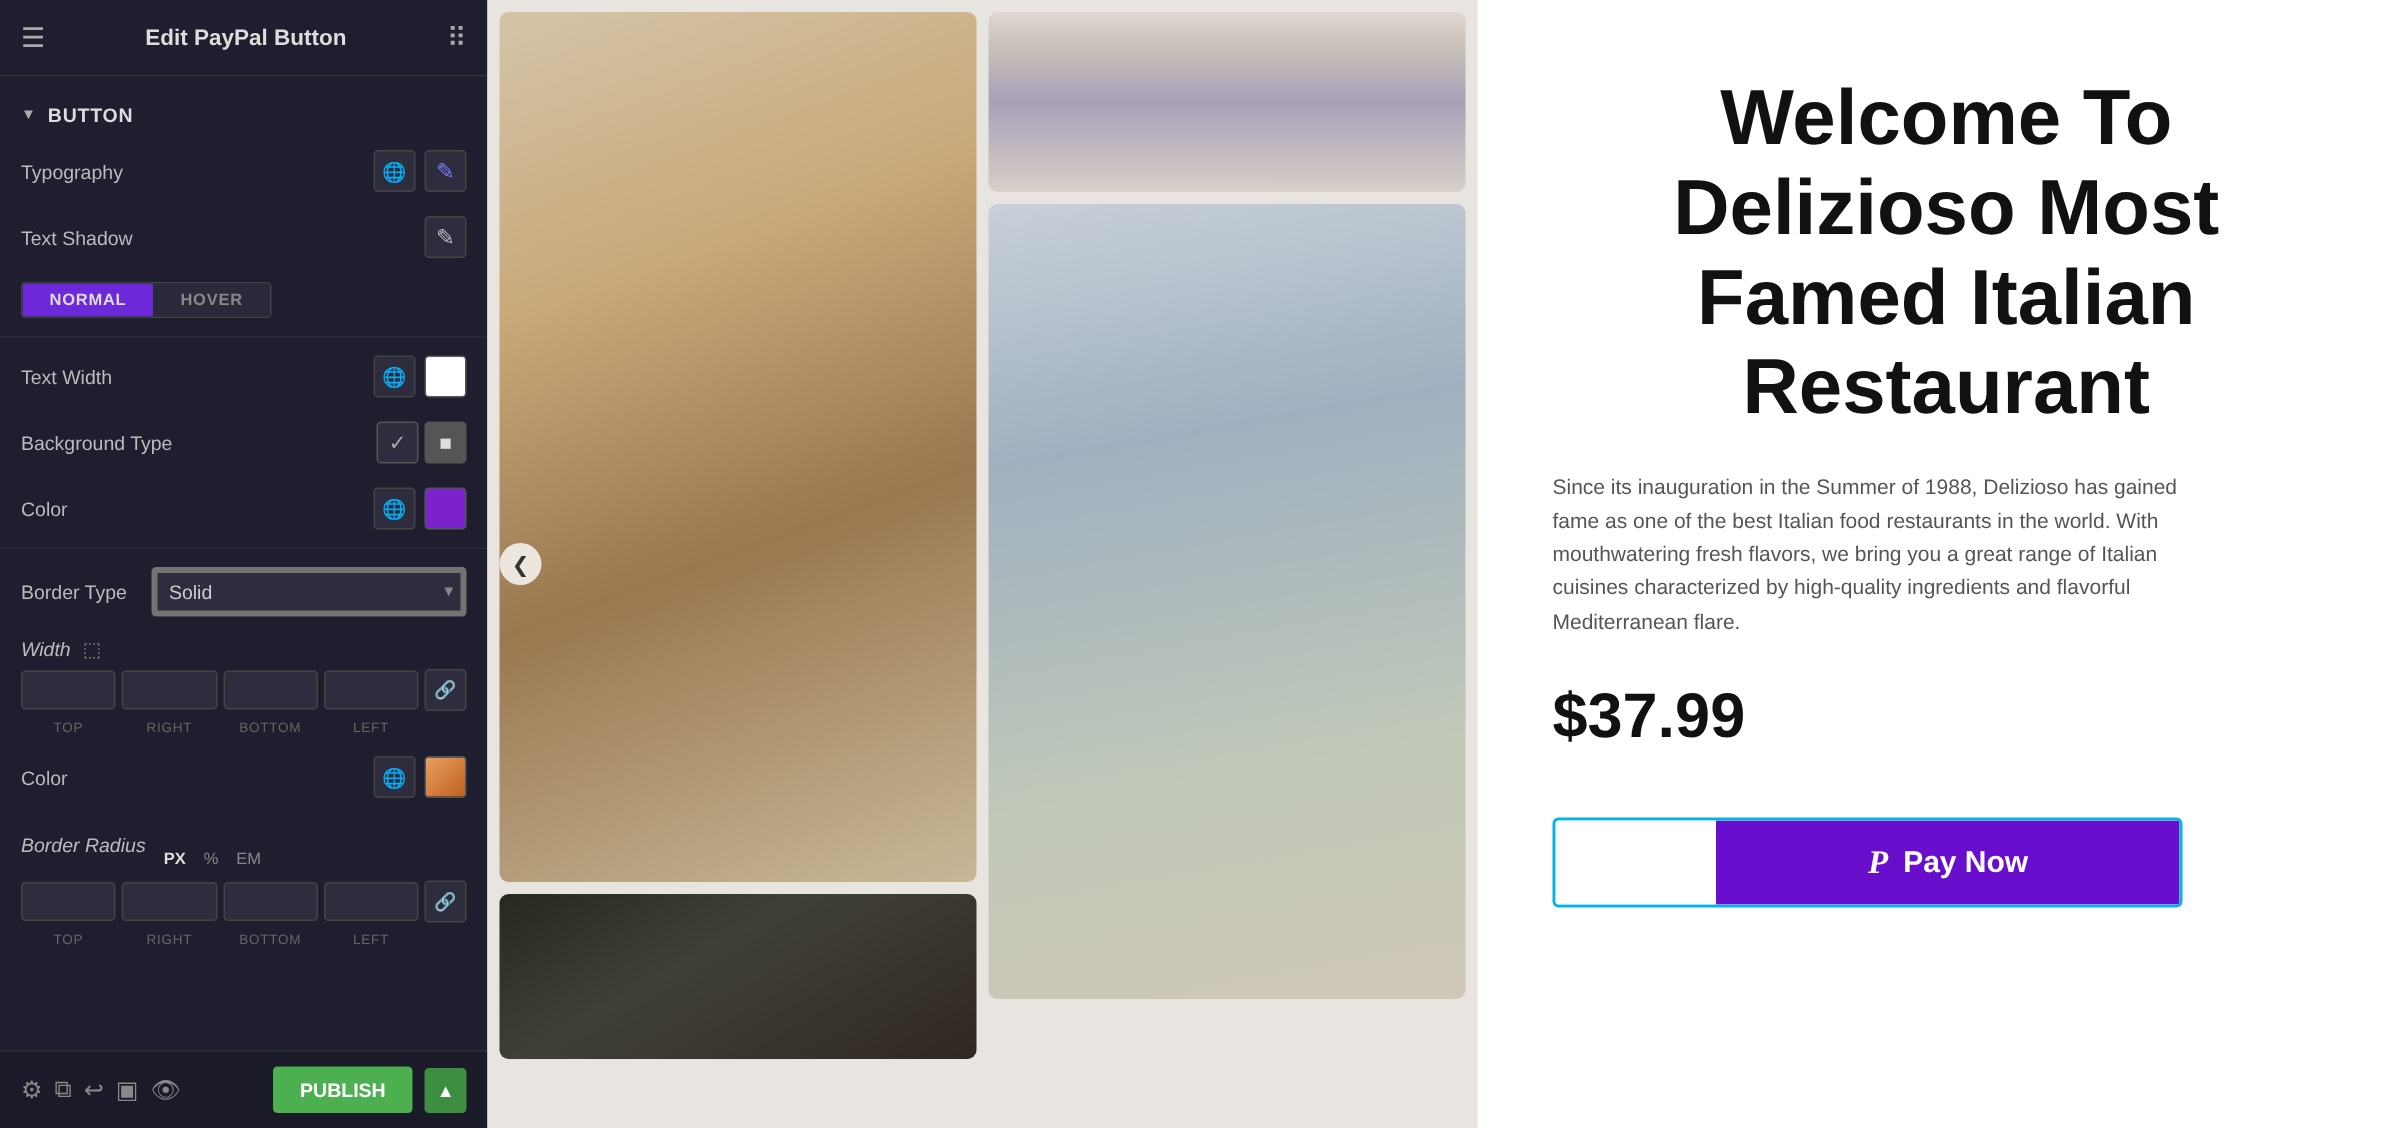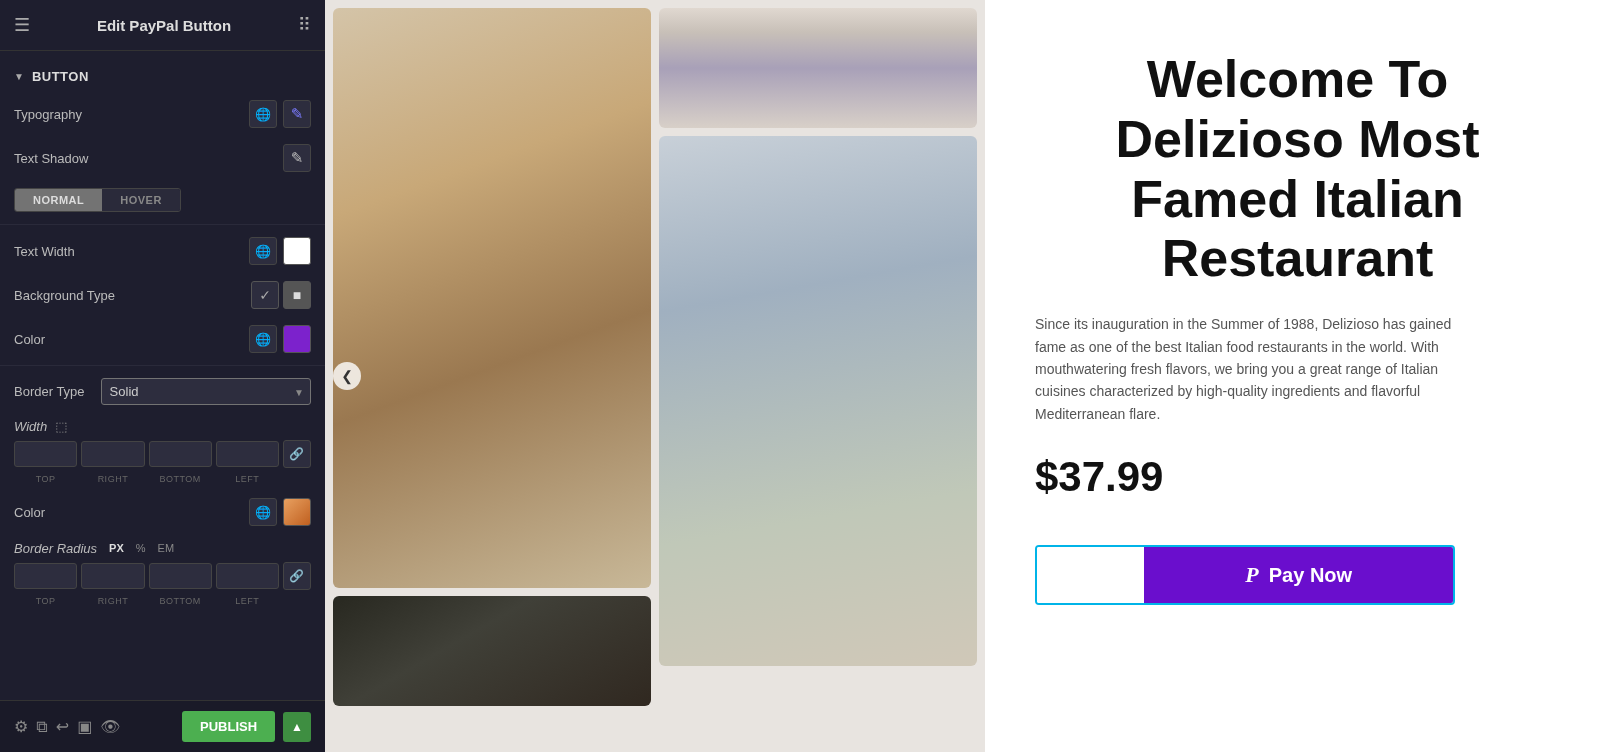--- a/index.html
+++ b/index.html
@@ -116,21 +116,21 @@
     .toggle-btn {
       padding: 5px 18px;
       font-size: 11px;
       font-weight: 600;
       cursor: pointer;
       border: none;
       letter-spacing: 0.5px;
     }
 
     .toggle-btn.active {
-      background: #737373;
+      background: #6d28d9;
       color: #ddd;
     }
 
     .toggle-btn.inactive {
       background: #2a2a3a;
       color: #888;
     }
 
     .bg-type-controls {
       display: flex;
@@ -155,21 +155,21 @@
 
     .select-wrapper {
       position: relative;
       flex: 1;
     }
 
     .select-wrapper select {
       width: 100%;
       background: #2d2d3e;
       color: #ccc;
-      border: 1px solid #737373;
+      border: 4px solid #737373;
       border-radius: 3px;
       padding: 5px 24px 5px 8px;
       font-size: 13px;
       appearance: none;
       cursor: pointer;
       outline: none;
     }
 
     .select-arrow {
       position: absolute;
@@ -242,20 +242,21 @@
       color: #666;
       text-transform: uppercase;
       letter-spacing: 0.5px;
     }
 
     .input-label-spacer { width: 28px; min-width: 28px; }
 
     .unit-tabs {
       display: flex;
       gap: 4px;
+      margin-top: 19px;
     }
 
     .unit-tab {
       font-size: 11px;
       color: #888;
       cursor: pointer;
       padding: 2px 4px;
     }
 
     .unit-tab.active { color: #ddd; font-weight: 600; }

